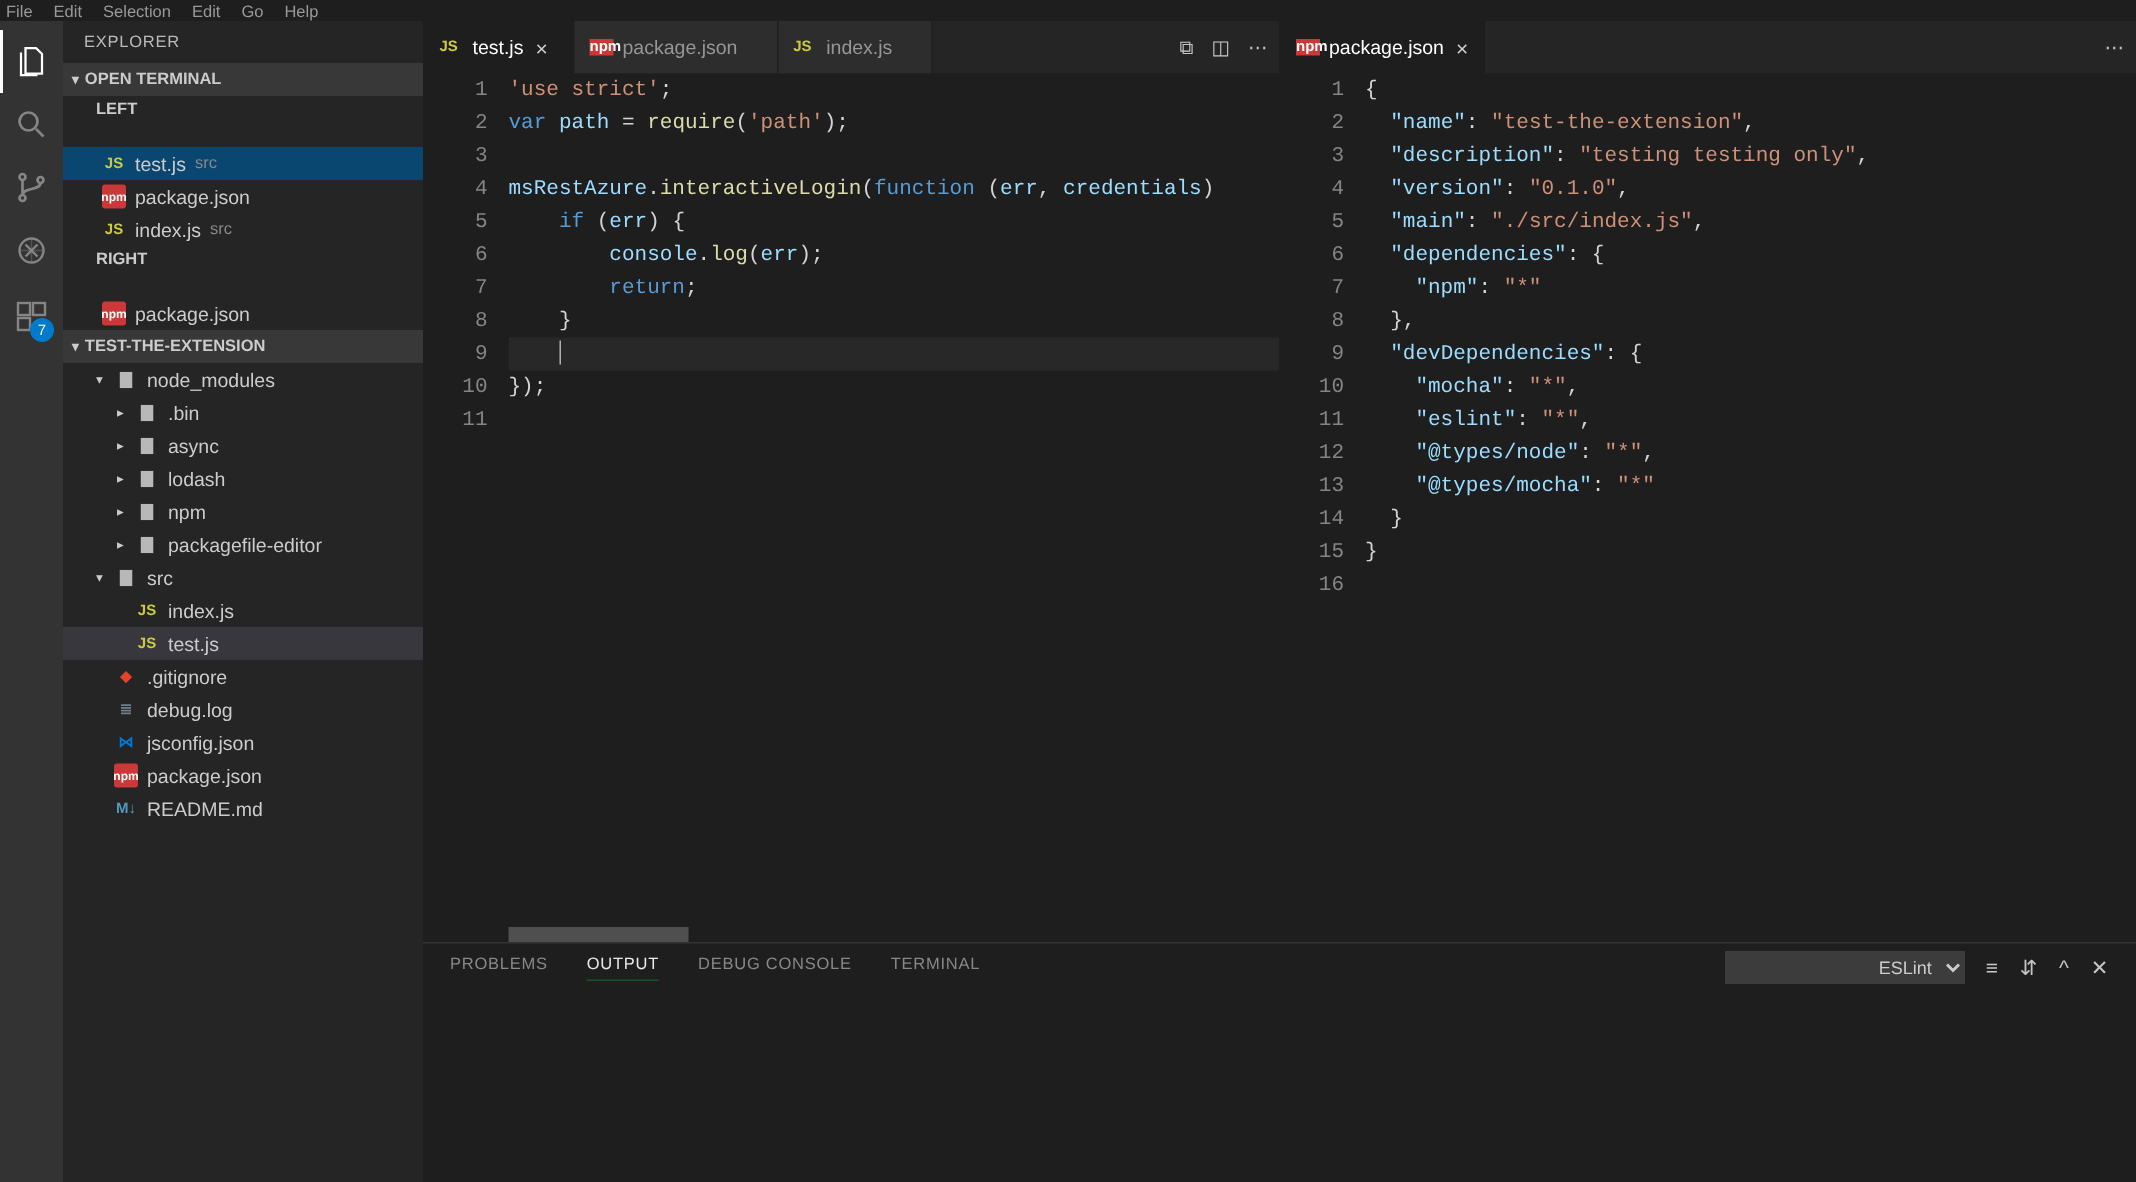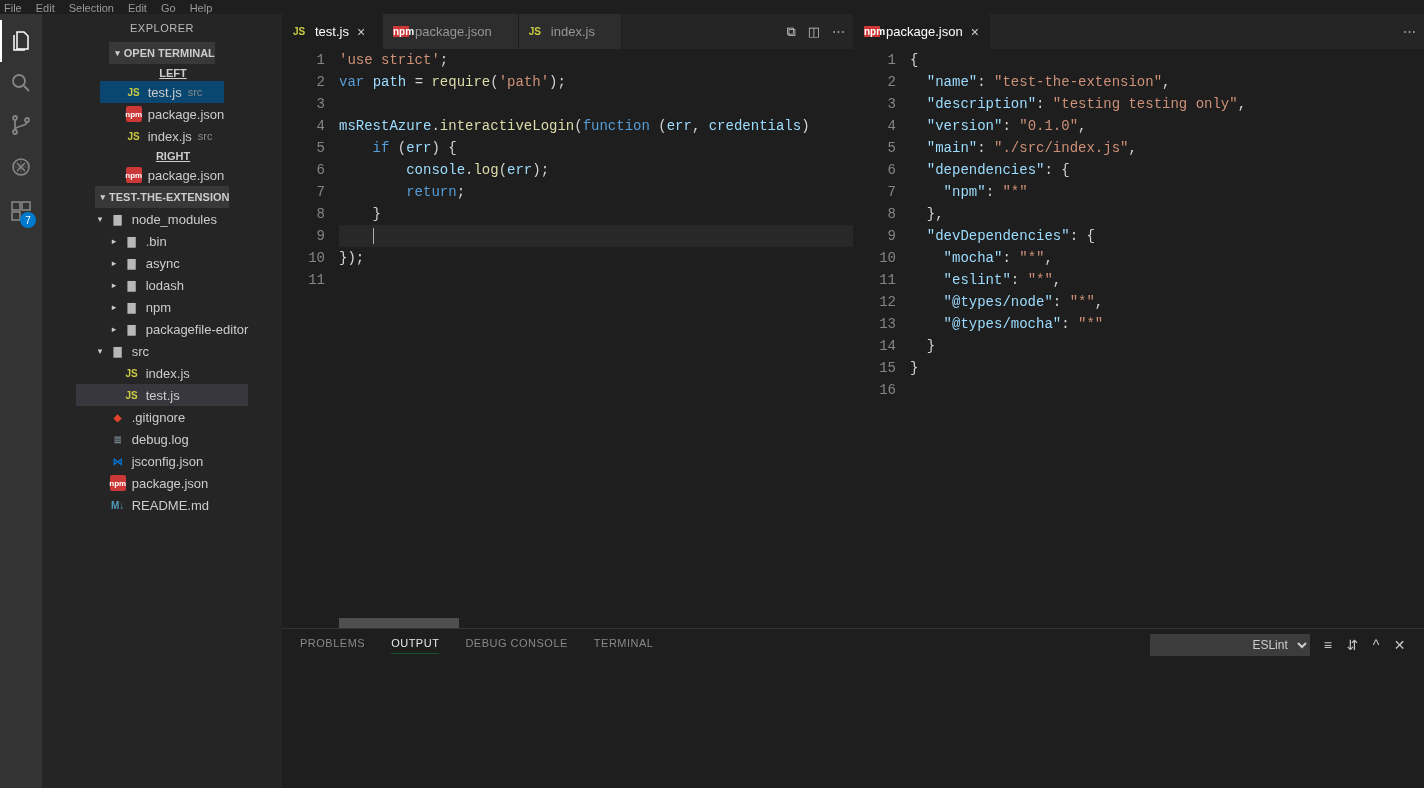--- a/index.html
+++ b/index.html
@@ -73,21 +73,20 @@
     display:flex; align-items:center; justify-content:center;
   }
 
   
   .sidebar {
     width: 240px;
     background: #252526;
     display: flex;
     flex-direction: column;
     font-size: 13px;
-    align-items: center;
   }
   .sidebar-title {
     height: 28px;
     display:flex; align-items:center;
     padding: 0 14px;
     color: #bbbbbb;
     font-size: 11px;
     letter-spacing: 0.5px;
   }
   .section-header {
@@ -95,25 +94,24 @@
     background: #383838;
     display:flex; align-items:center;
     padding-left: 6px;
     font-size: 11px;
     font-weight: bold;
     color: #cccccc;
     cursor: pointer;
   }
   .section-header .chev { margin-right: 4px; font-size: 9px; color:#cccccc; }
   .group-label {
-    padding: 3px 0 2px 22px;
+    padding: 3px 0 19px 22px;
     font-size: 11px;
     font-weight: bold;
     color: #cccccc;
-    text-decoration: underline;
   }
   .tree-row {
     height: 22px;
     display:flex; align-items:center;
     padding-left: 22px;
     cursor: pointer;
     white-space: nowrap;
   }
   .tree-row.selected { background: #37373d; }
   .tree-row.highlight { background: #094771; }

